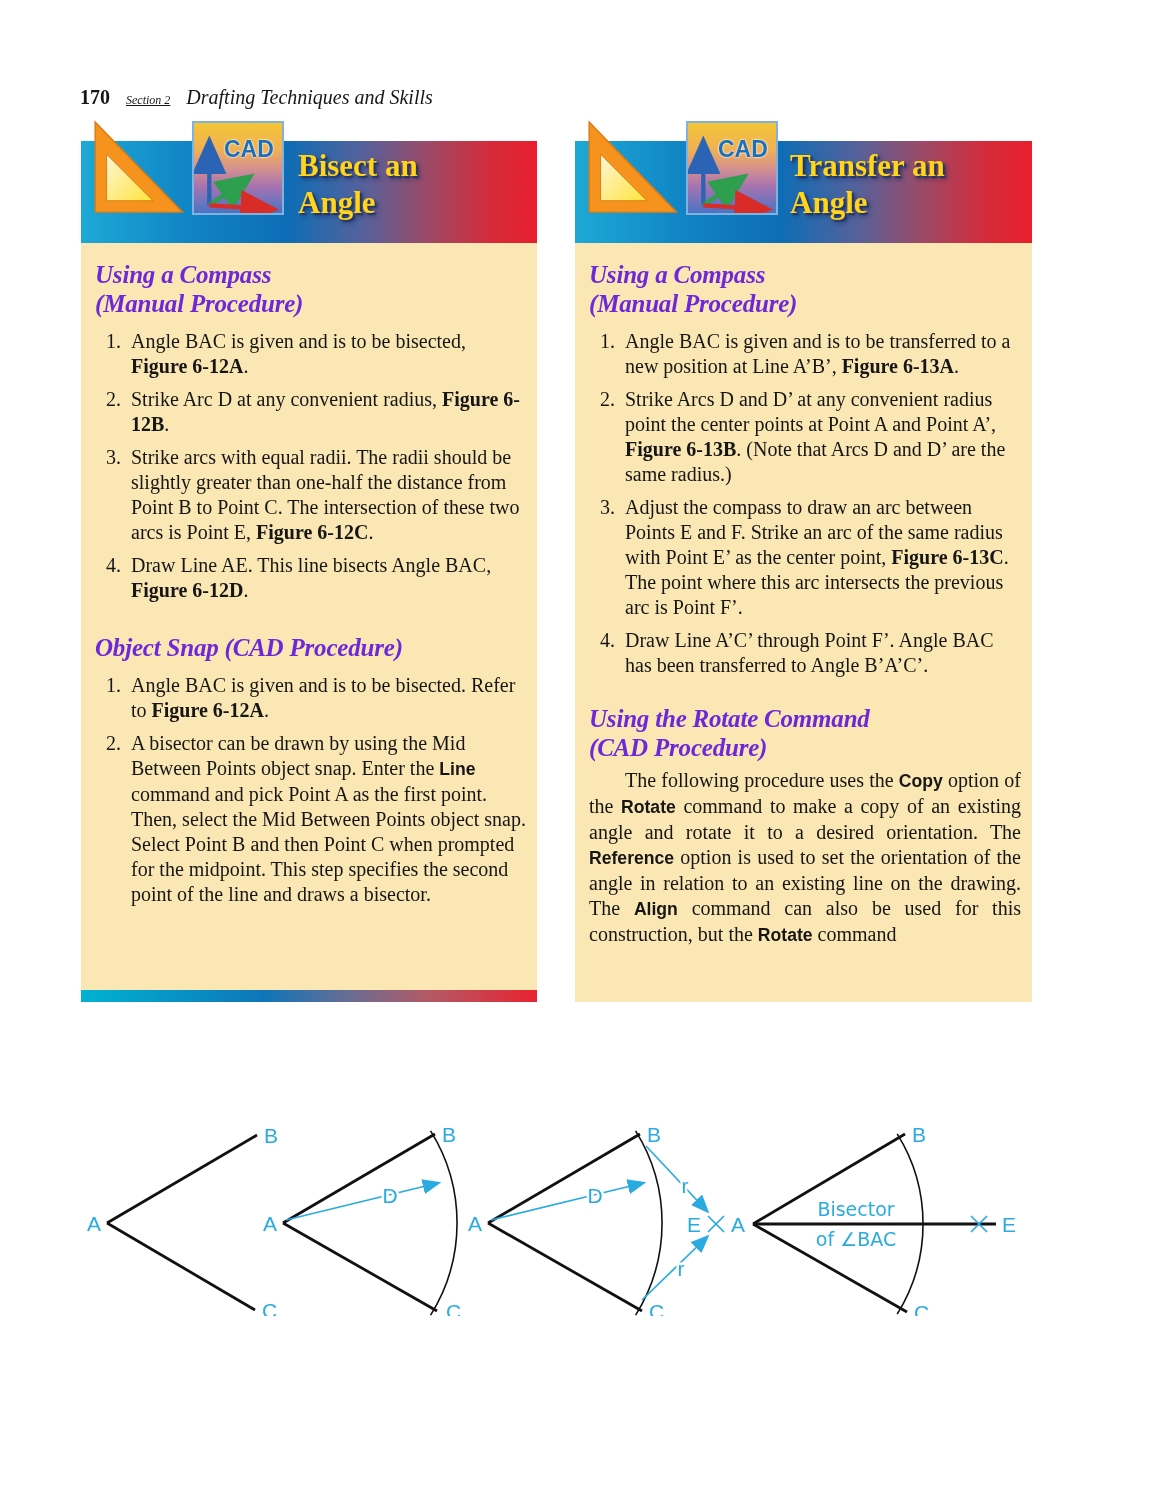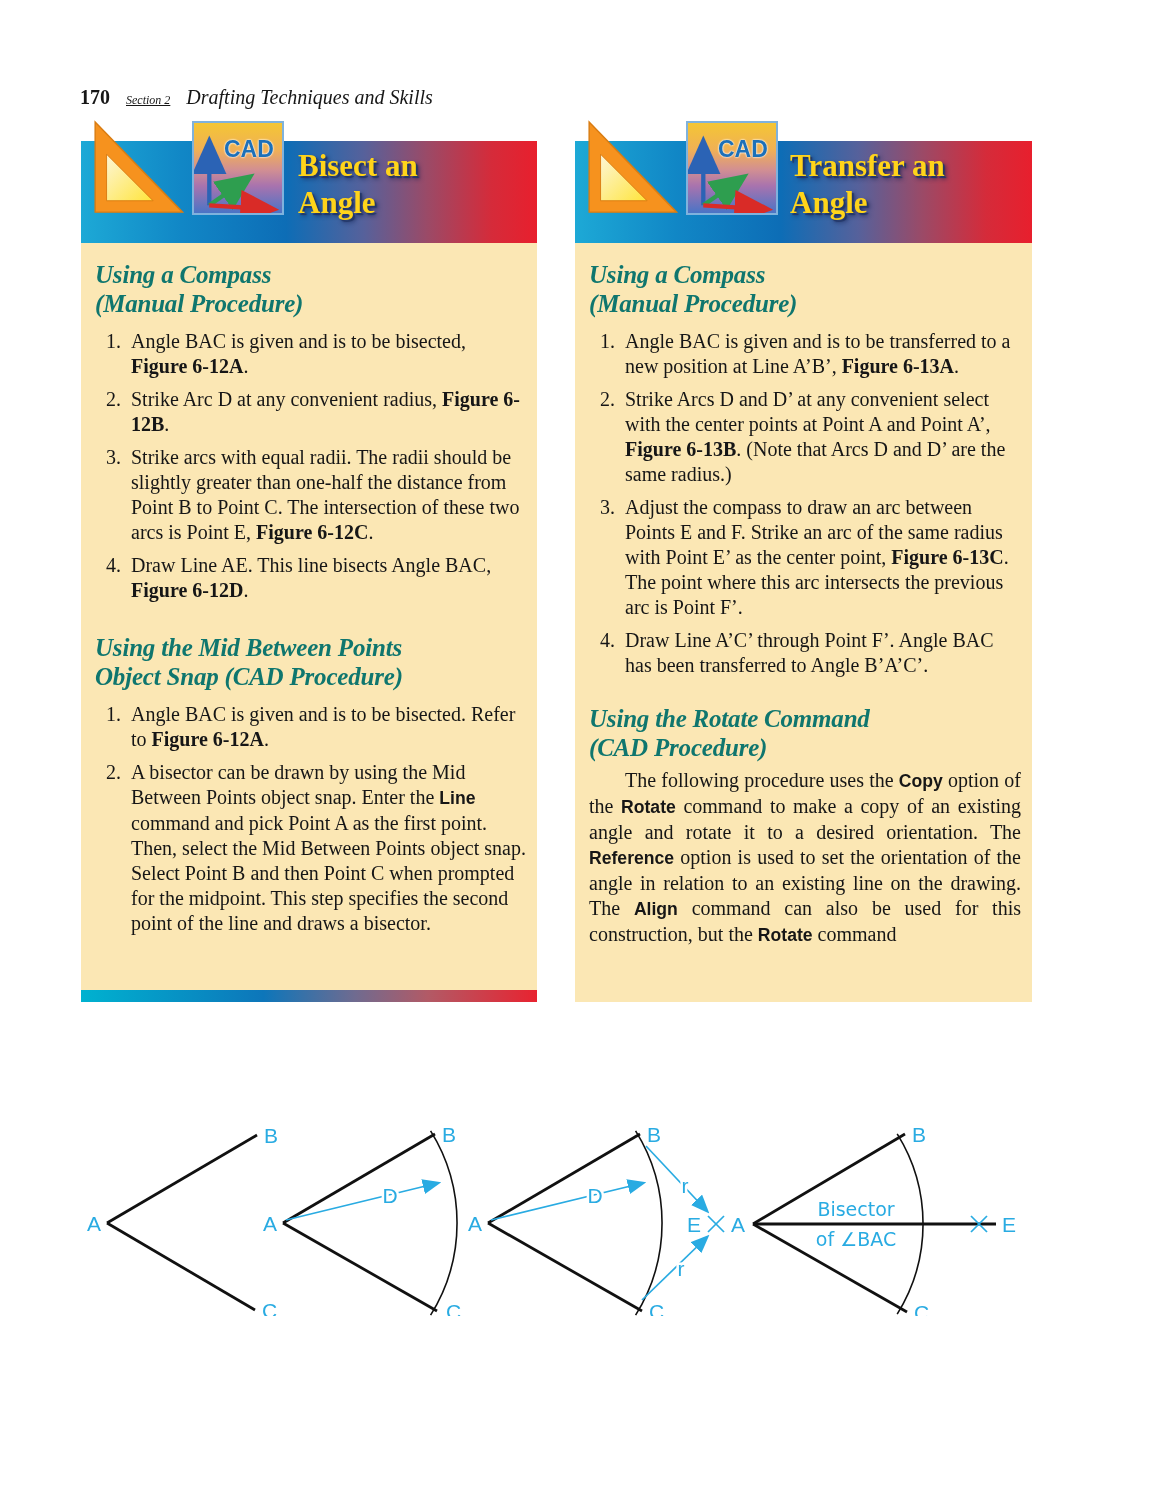--- a/index.html
+++ b/index.html
@@ -28,21 +28,21 @@
   .banner-right .banner-title{left:215px;}
 
   
   .panel{position:absolute;width:456px;background:#fbe7b4;box-sizing:border-box;
          padding:17px 11px 0 14px;overflow:hidden;}
   .panel-left{left:81px;top:243px;height:747px;}
   .panel-right{left:575px;top:243px;height:759px;width:457px;}
   .endbar{position:absolute;left:81px;top:990px;width:456px;height:12px;
           background:linear-gradient(90deg,#00b2d0 0%,#0d76ba 40%,#6f6b90 60%,#b25a66 76%,#e82330 100%);}
 
-  .h2{font-weight:bold;font-style:italic;font-size:25px;line-height:29px;letter-spacing:-0.2px;color:#0f766e;}
+  .h2{font-weight:bold;font-style:italic;font-size:25px;line-height:29px;letter-spacing:-0.2px;color:#6d28d9;}
   .h2 + .list{margin-top:11px;}
   .gap{height:22px;}
   .list{margin:0;}
   .li{display:flex;margin-bottom:8px;font-size:20px;line-height:25px;}
   .num{flex:none;width:26px;text-align:right;margin-right:10px;}
   .litext{flex:1;}
   .para{font-size:20px;line-height:25px;text-align:justify;text-indent:36px;margin-top:6px;}
   .run-b{font-weight:bold;}
   .run-c{font-family:"Liberation Sans",sans-serif;font-weight:bold;font-size:0.88em;}
 
@@ -143,21 +143,20 @@
         <span class="num">3.</span>
         <span class="litext"><span class="run-n">Strike arcs with equal radii. The radii should be slightly greater than one-half the distance from Point B to Point C. The intersection of these two arcs is Point E, </span><span class="run-b">Figure 6-12C</span><span class="run-n">.</span></span>
       </div>
       <div class="li">
         <span class="num">4.</span>
         <span class="litext"><span class="run-n">Draw Line AE. This line bisects Angle BAC, </span><span class="run-b">Figure 6-12D</span><span class="run-n">.</span></span>
       </div>
     </div>
     <div class="gap"></div>
     <div class="h2">
-      <div>Using the Mid Between Points</div>
       <div>Object Snap (CAD Procedure)</div>
     </div>
     <div class="list">
       <div class="li">
         <span class="num">1.</span>
         <span class="litext"><span class="run-n">Angle BAC is given and is to be bisected. Refer to </span><span class="run-b">Figure 6-12A</span><span class="run-n">.</span></span>
       </div>
       <div class="li">
         <span class="num">2.</span>
         <span class="litext"><span class="run-n">A bisector can be drawn by using the Mid Between Points object snap. Enter the </span><span class="run-c">Line</span><span class="run-n"> command and pick Point A as the first point. Then, select the Mid Between Points object snap. Select Point B and then Point C when prompted for the midpoint. This step specifies the second point of the line and draws a bisector.</span></span>
@@ -171,21 +170,21 @@
       <div>Using a Compass</div>
       <div>(Manual Procedure)</div>
     </div>
     <div class="list">
       <div class="li">
         <span class="num">1.</span>
         <span class="litext"><span class="run-n">Angle BAC is given and is to be transferred to a new position at Line A’B’, </span><span class="run-b">Figure 6-13A</span><span class="run-n">.</span></span>
       </div>
       <div class="li">
         <span class="num">2.</span>
-        <span class="litext"><span class="run-n">Strike Arcs D and D’ at any convenient select with the center points at Point A and Point A’, </span><span class="run-b">Figure 6-13B</span><span class="run-n">. (Note that Arcs D and D’ are the same radius.)</span></span>
+        <span class="litext"><span class="run-n">Strike Arcs D and D’ at any convenient radius point the center points at Point A and Point A’, </span><span class="run-b">Figure 6-13B</span><span class="run-n">. (Note that Arcs D and D’ are the same radius.)</span></span>
       </div>
       <div class="li">
         <span class="num">3.</span>
         <span class="litext"><span class="run-n">Adjust the compass to draw an arc between Points E and F. Strike an arc of the same radius with Point E’ as the center point, </span><span class="run-b">Figure 6-13C</span><span class="run-n">. The point where this arc intersects the previous arc is Point F’.</span></span>
       </div>
       <div class="li">
         <span class="num">4.</span>
         <span class="litext"><span class="run-n">Draw Line A’C’ through Point F’. Angle BAC has been transferred to Angle B’A’C’.</span></span>
       </div>
     </div>

